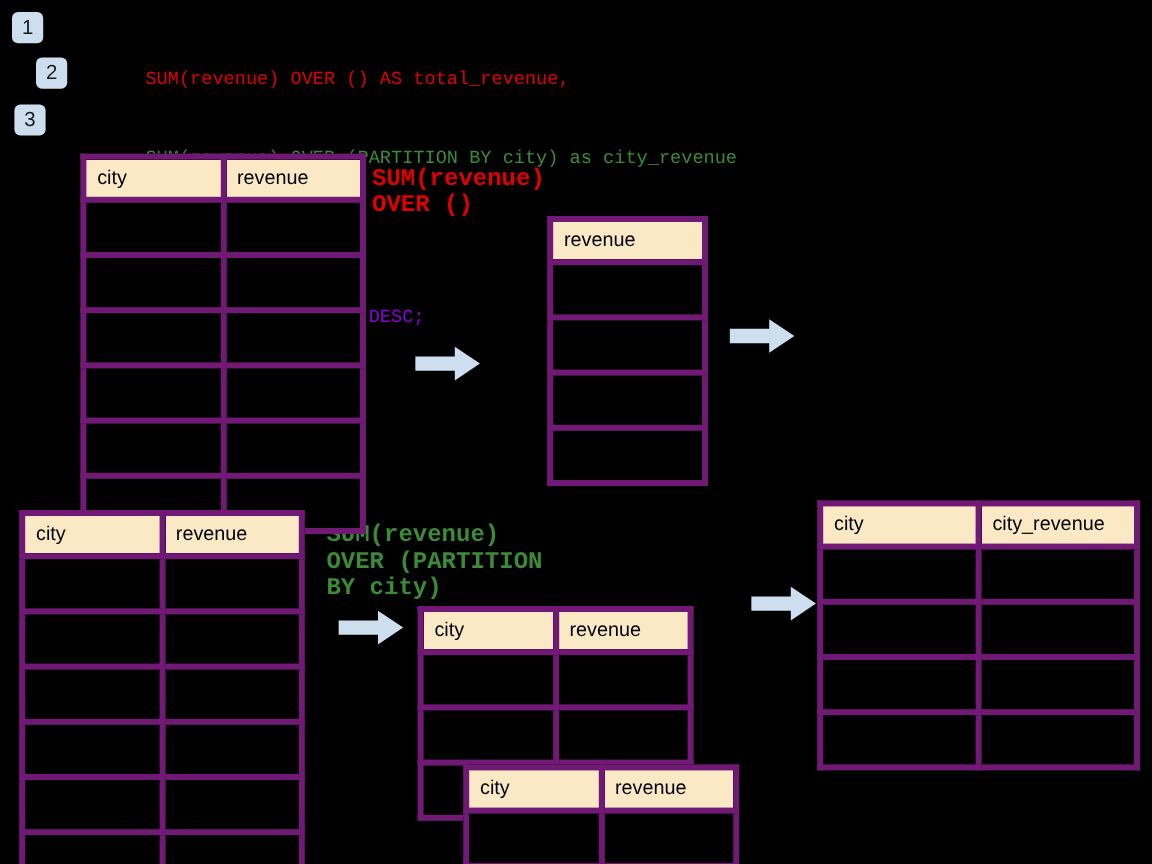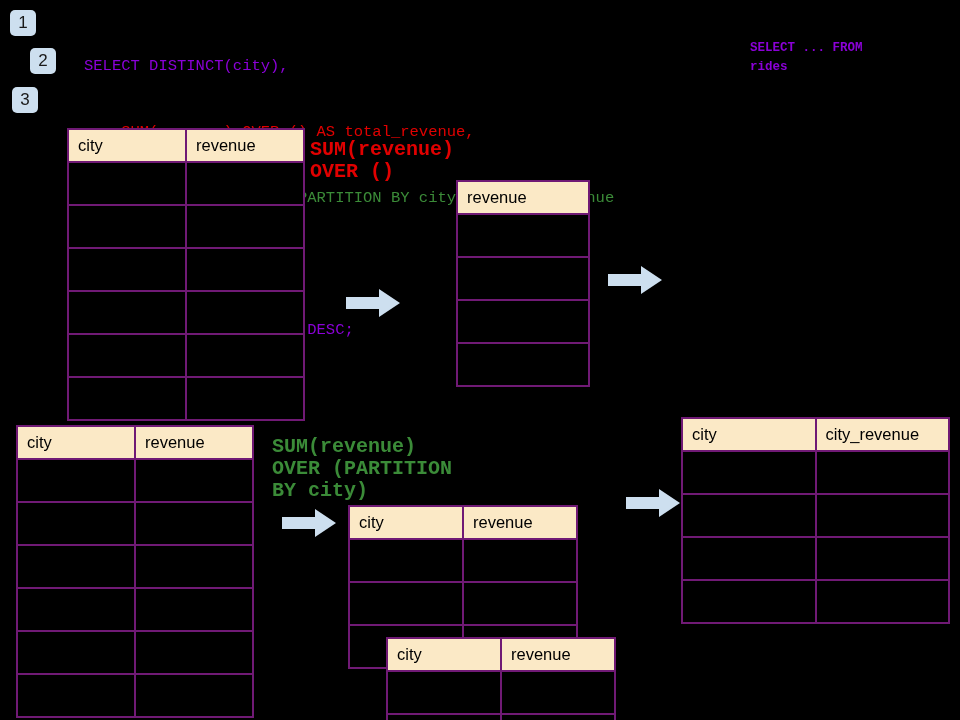--- a/index.html
+++ b/index.html
@@ -68,21 +68,21 @@
   .annot.green { color: #3b8b38; }
 
   
   .tbl {
     position: absolute;
     border-collapse: collapse;
     table-layout: fixed;
     background: #000000;
   }
   .tbl td, .tbl th {
-    border: 2px solid #701a75;
+    border: 5px solid #701a75;
     padding: 0;
     margin: 0;
     background: #000000;
   }
   .tbl th {
     background: #fbe9c6;
     color: #000000;
     font-family: "Liberation Sans", sans-serif;
     font-weight: normal;
     font-size: 16.5px;
@@ -103,29 +103,26 @@
 </head>
 <body>
 
 <div id="canvas">
 
   <div class="step-badge" style="left:10px; top:10px;">1</div>
   <div class="step-badge" style="left:30px; top:48px;">2</div>
   <div class="step-badge" style="left:12px; top:87px;">3</div>
 
   <div class="sql-block" style="left:84px; top:11px;">
-    <div class="sql-line c-purple">SELECT DISTINCT(city),</div>
     <div class="sql-line c-red">    SUM(revenue) OVER () AS total_revenue,</div>
     <div class="sql-line c-green">    SUM(revenue) OVER (PARTITION BY city) as city_revenue</div>
     <div class="sql-line c-purple">  FROM rides</div>
     <div class="sql-line c-purple">  ORDER by city_revenue DESC;</div>
   </div>
 
-  <div class="sql-aside" style="left:750px; top:39px;">SELECT ... FROM
-rides</div>
 
   <div class="annot red" style="left:310px; top:139px;">SUM(revenue)
 OVER ()</div>
 
   <div class="annot green" style="left:272px; top:436px;">SUM(revenue)
 OVER (PARTITION
 BY city)</div>
 
   <table class="tbl" style="left:67px; top:128px; width:238px;">
     <thead>

